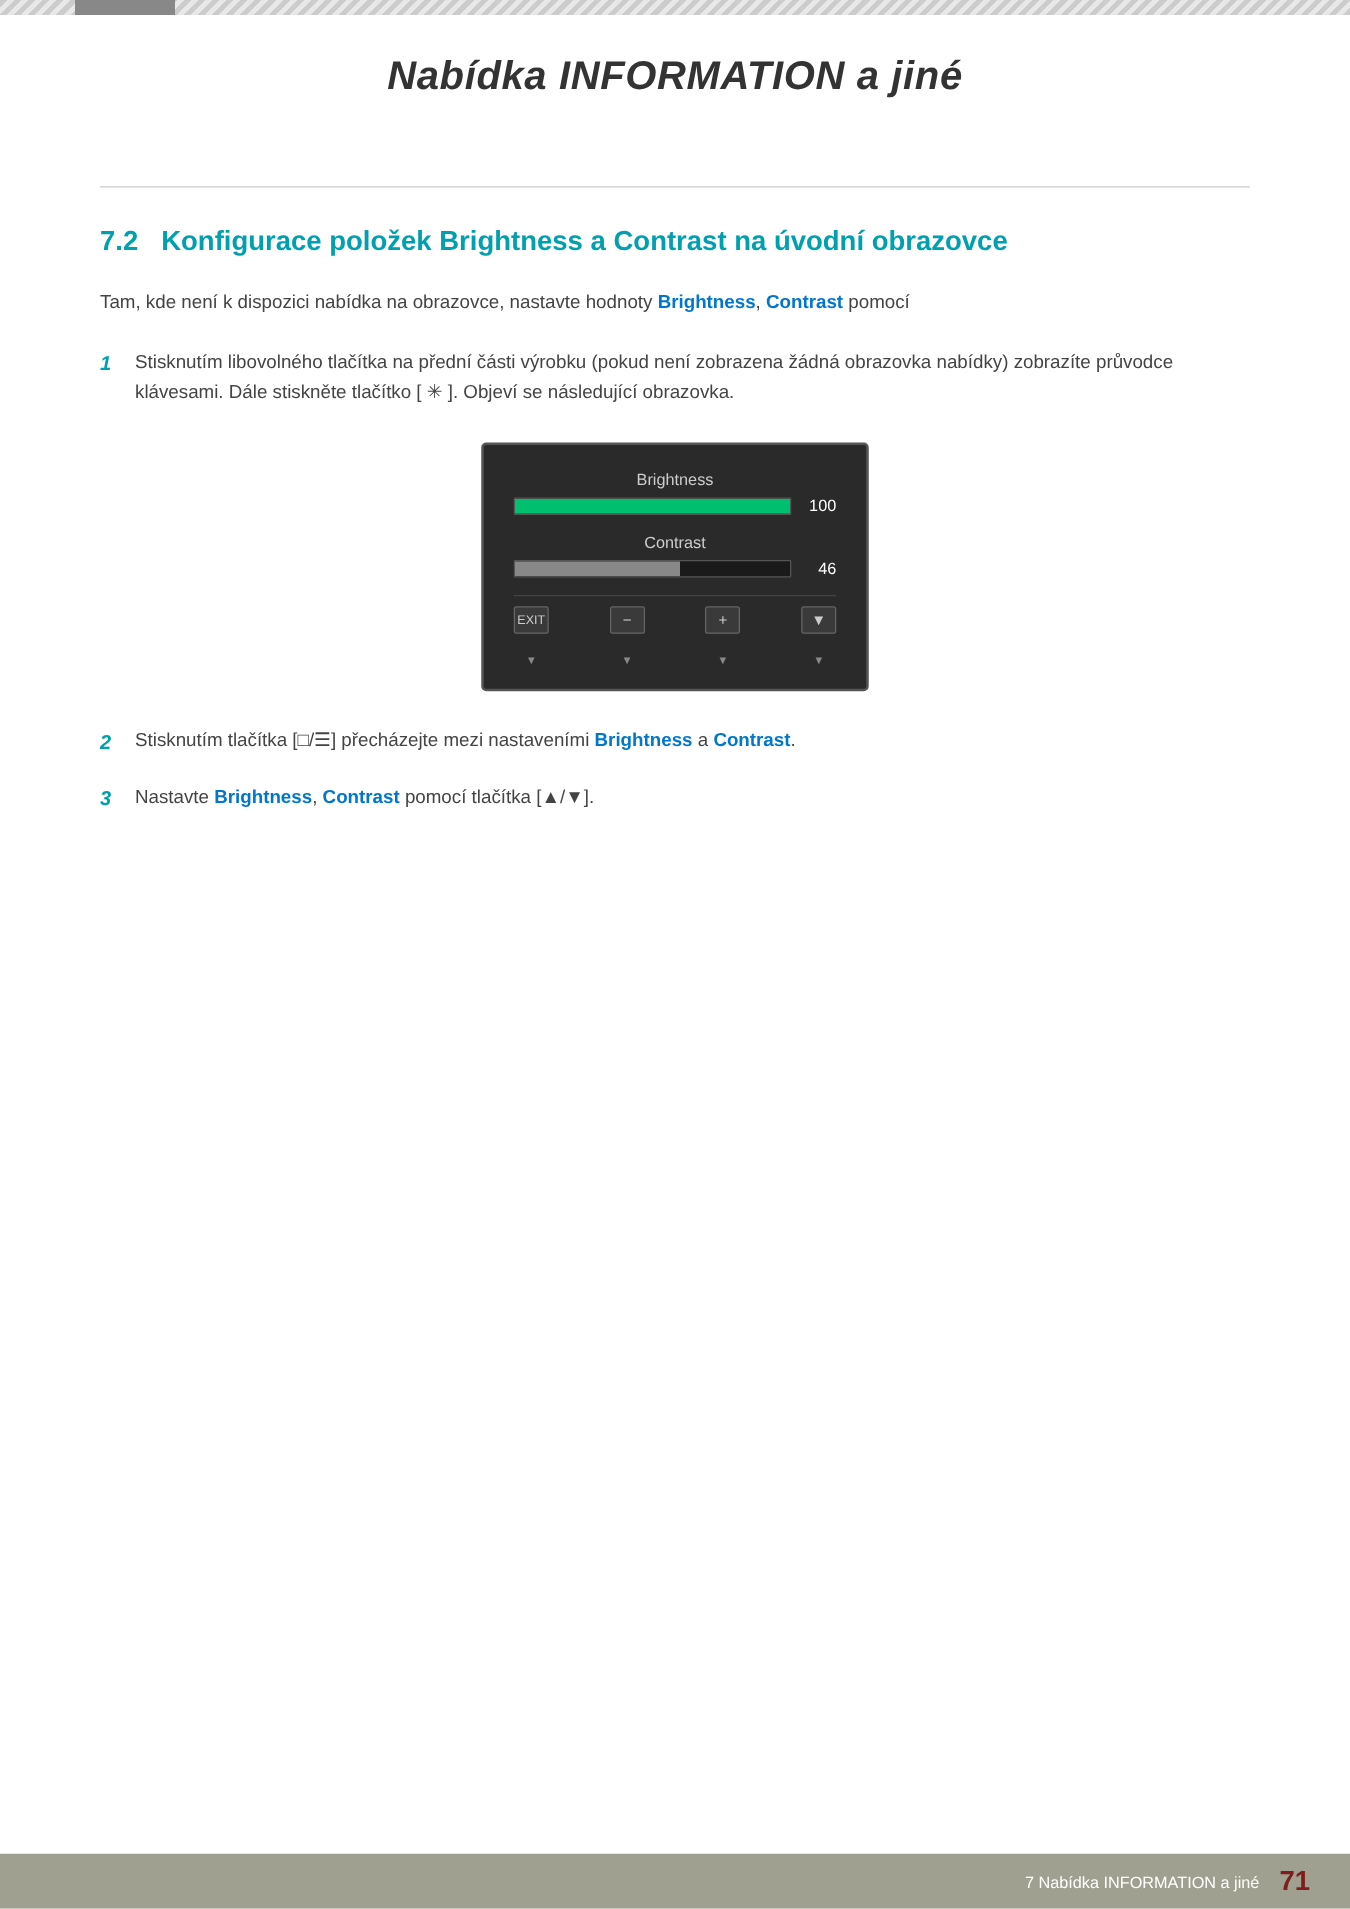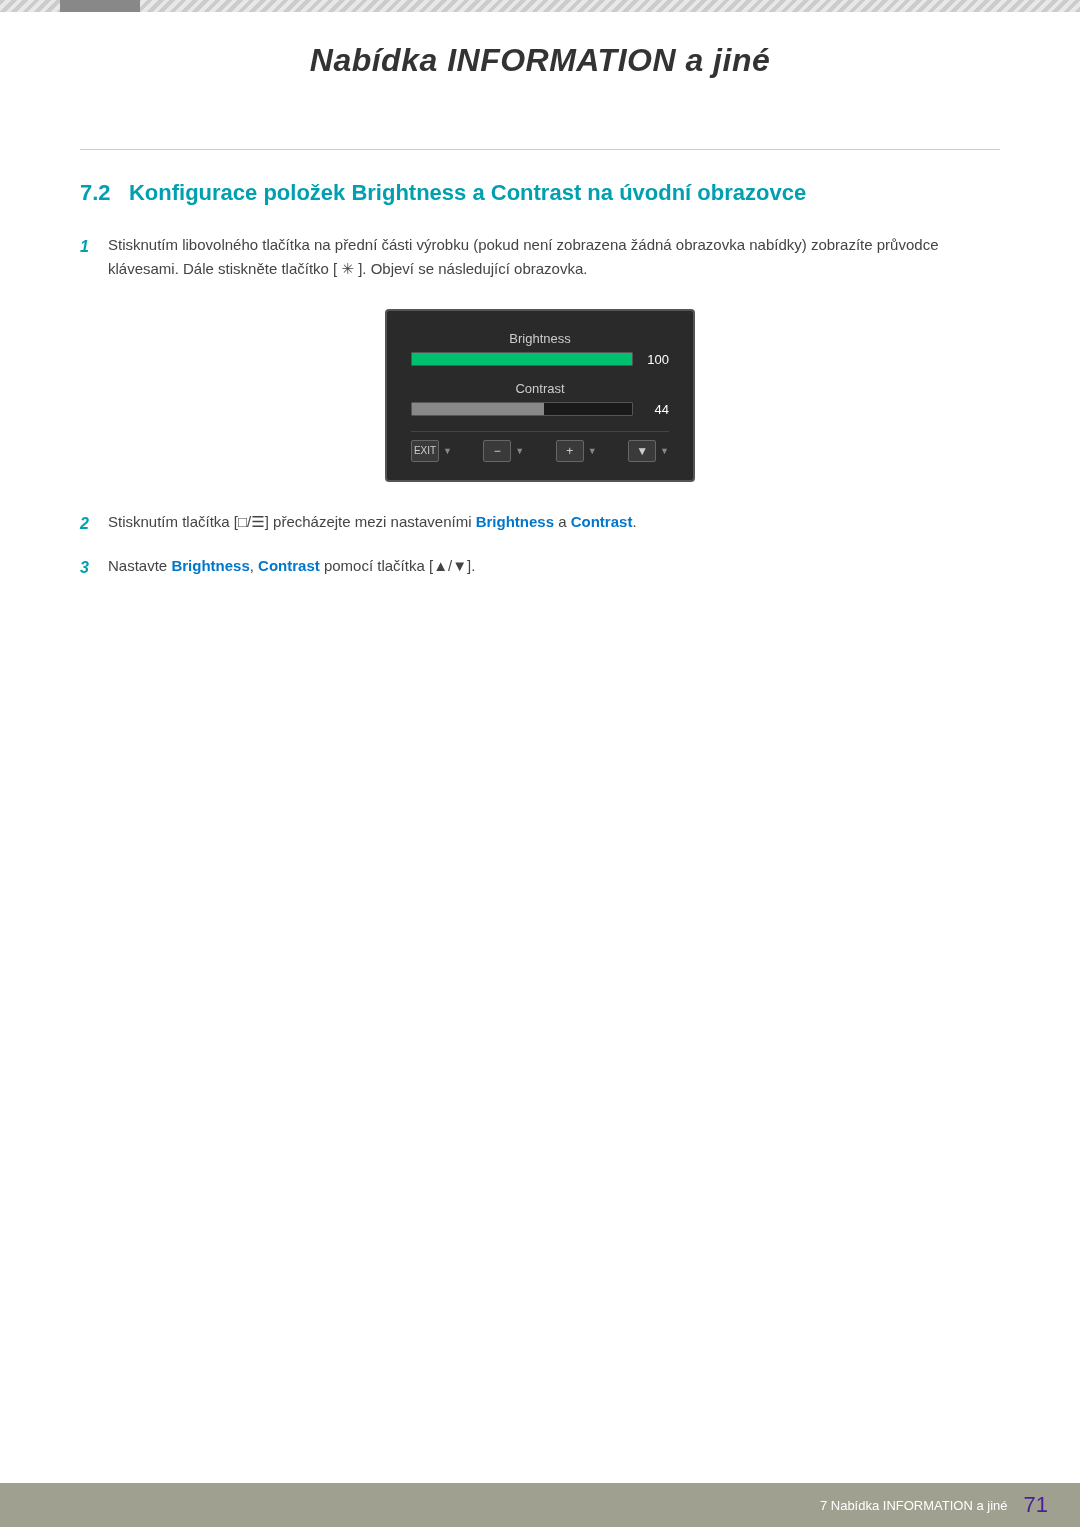--- a/index.html
+++ b/index.html
@@ -180,23 +180,23 @@
       border-radius: 2px;
       display: flex;
       align-items: center;
       justify-content: center;
       font-size: 12px;
       color: #cccccc;
     }
 
     .btn-group {
       display: flex;
-      flex-direction: row;
-      align-items: center;
-      gap: 4px;
+      flex-direction: column;
+      align-items: center;
+      gap: 16px;
     }
 
     .btn-arrow {
       font-size: 9px;
       color: #888888;
     }
 
     
     .footer {
       position: absolute;
@@ -212,22 +212,22 @@
     }
 
     .footer-text {
       font-size: 13px;
       color: #ffffff;
       margin-right: 16px;
     }
 
     .footer-number {
       font-size: 22px;
-      font-weight: normal;
-      color: #4c1d95;
+      font-weight: bold;
+      color: #7f1d1d;
     }
 
     .horizontal-divider {
       width: 100%;
       height: 1px;
       background: #cccccc;
       margin: 10px 0 28px 0;
     }
   </style>
 </head>
@@ -244,20 +244,24 @@
 <div class="content">
 
   <div class="horizontal-divider"></div>
 
   <h2 class="section-heading">
     <span class="section-number">7.2</span>
     &nbsp;
     <span>Konfigurace položek Brightness a Contrast na úvodní obrazovce</span>
   </h2>
 
+  <p class="body-text">
+    <span>Tam, kde není k dispozici nabídka na obrazovce, nastavte hodnoty</span>
+    <span class="highlight-blue">Brightness</span><span>, </span><span class="highlight-blue">Contrast</span><span> pomocí</span>
+  </p>
 
   <div class="steps">
 
     <div class="step">
       <span class="step-number"><em>1</em></span>
       <span class="step-text">Stisknutím libovolného tlačítka na přední části výrobku (pokud není zobrazena žádná obrazovka nabídky) zobrazíte průvodce klávesami. Dále stiskněte tlačítko [ ✳ ]. Objeví se následující obrazovka.</span>
     </div>
 
     <div class="monitor-mockup">
 
@@ -270,21 +274,21 @@
           <div class="monitor-bar-value">100</div>
         </div>
       </div>
 
       <div class="monitor-row">
         <div class="monitor-label">Contrast</div>
         <div class="monitor-bar-container">
           <div class="monitor-bar-track">
             <div class="monitor-bar-fill-dark" style="width: 60%;"></div>
           </div>
-          <div class="monitor-bar-value">44</div>
+          <div class="monitor-bar-value">46</div>
         </div>
       </div>
 
       <div class="monitor-buttons">
         <div class="btn-group">
           <div class="monitor-btn-icon">
             <span style="font-size:10px;">EXIT</span>
           </div>
           <span class="btn-arrow">▼</span>
         </div>

